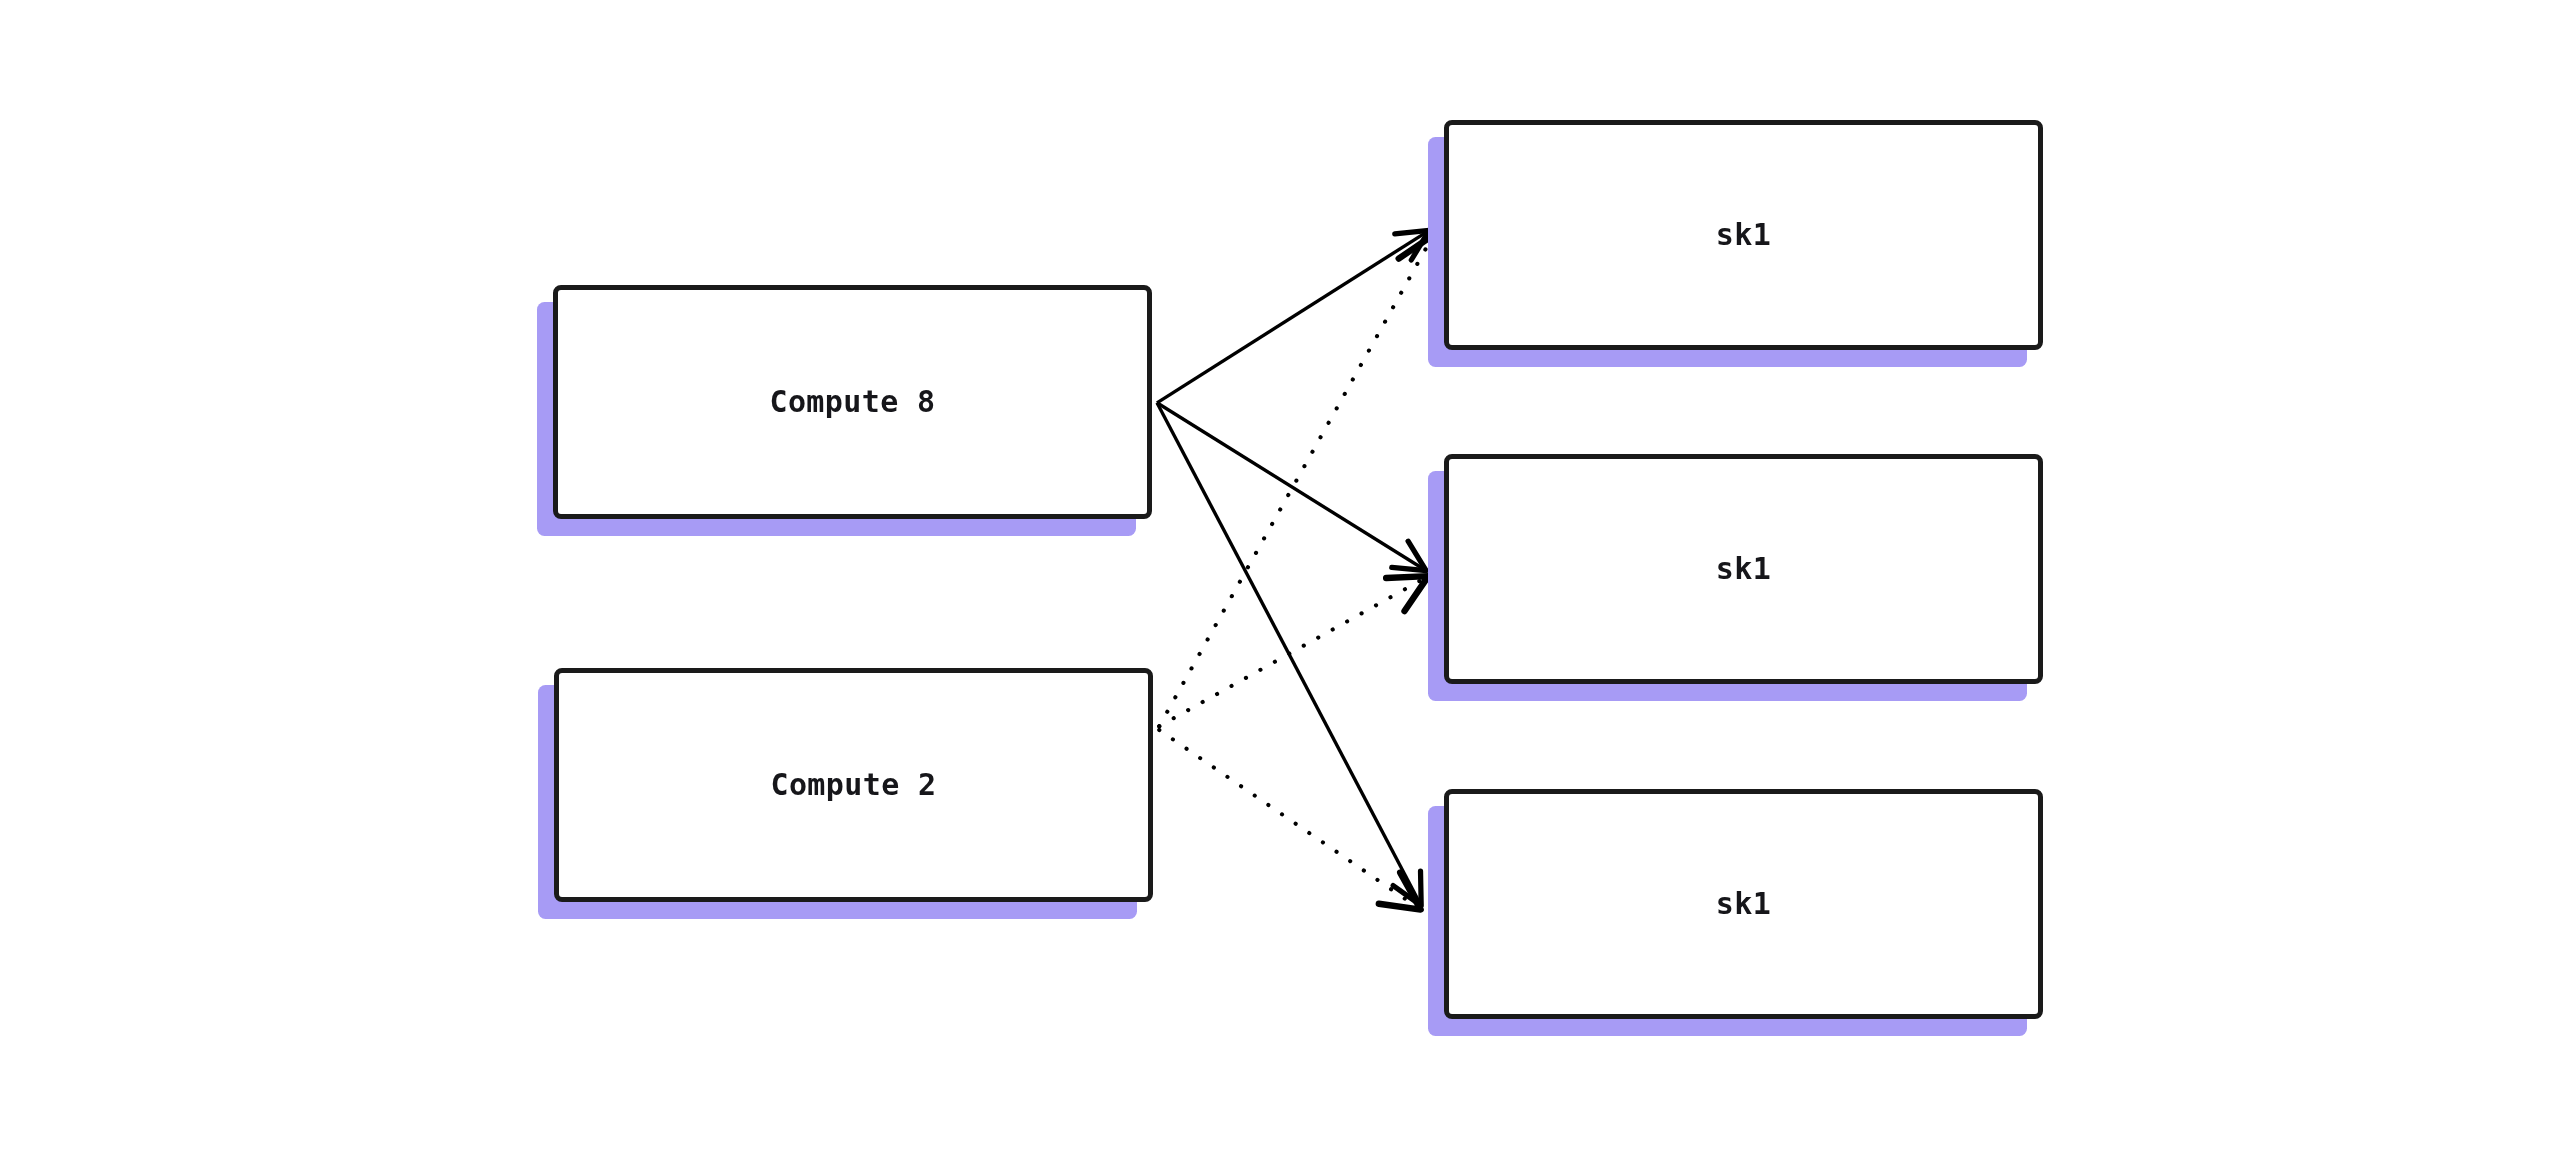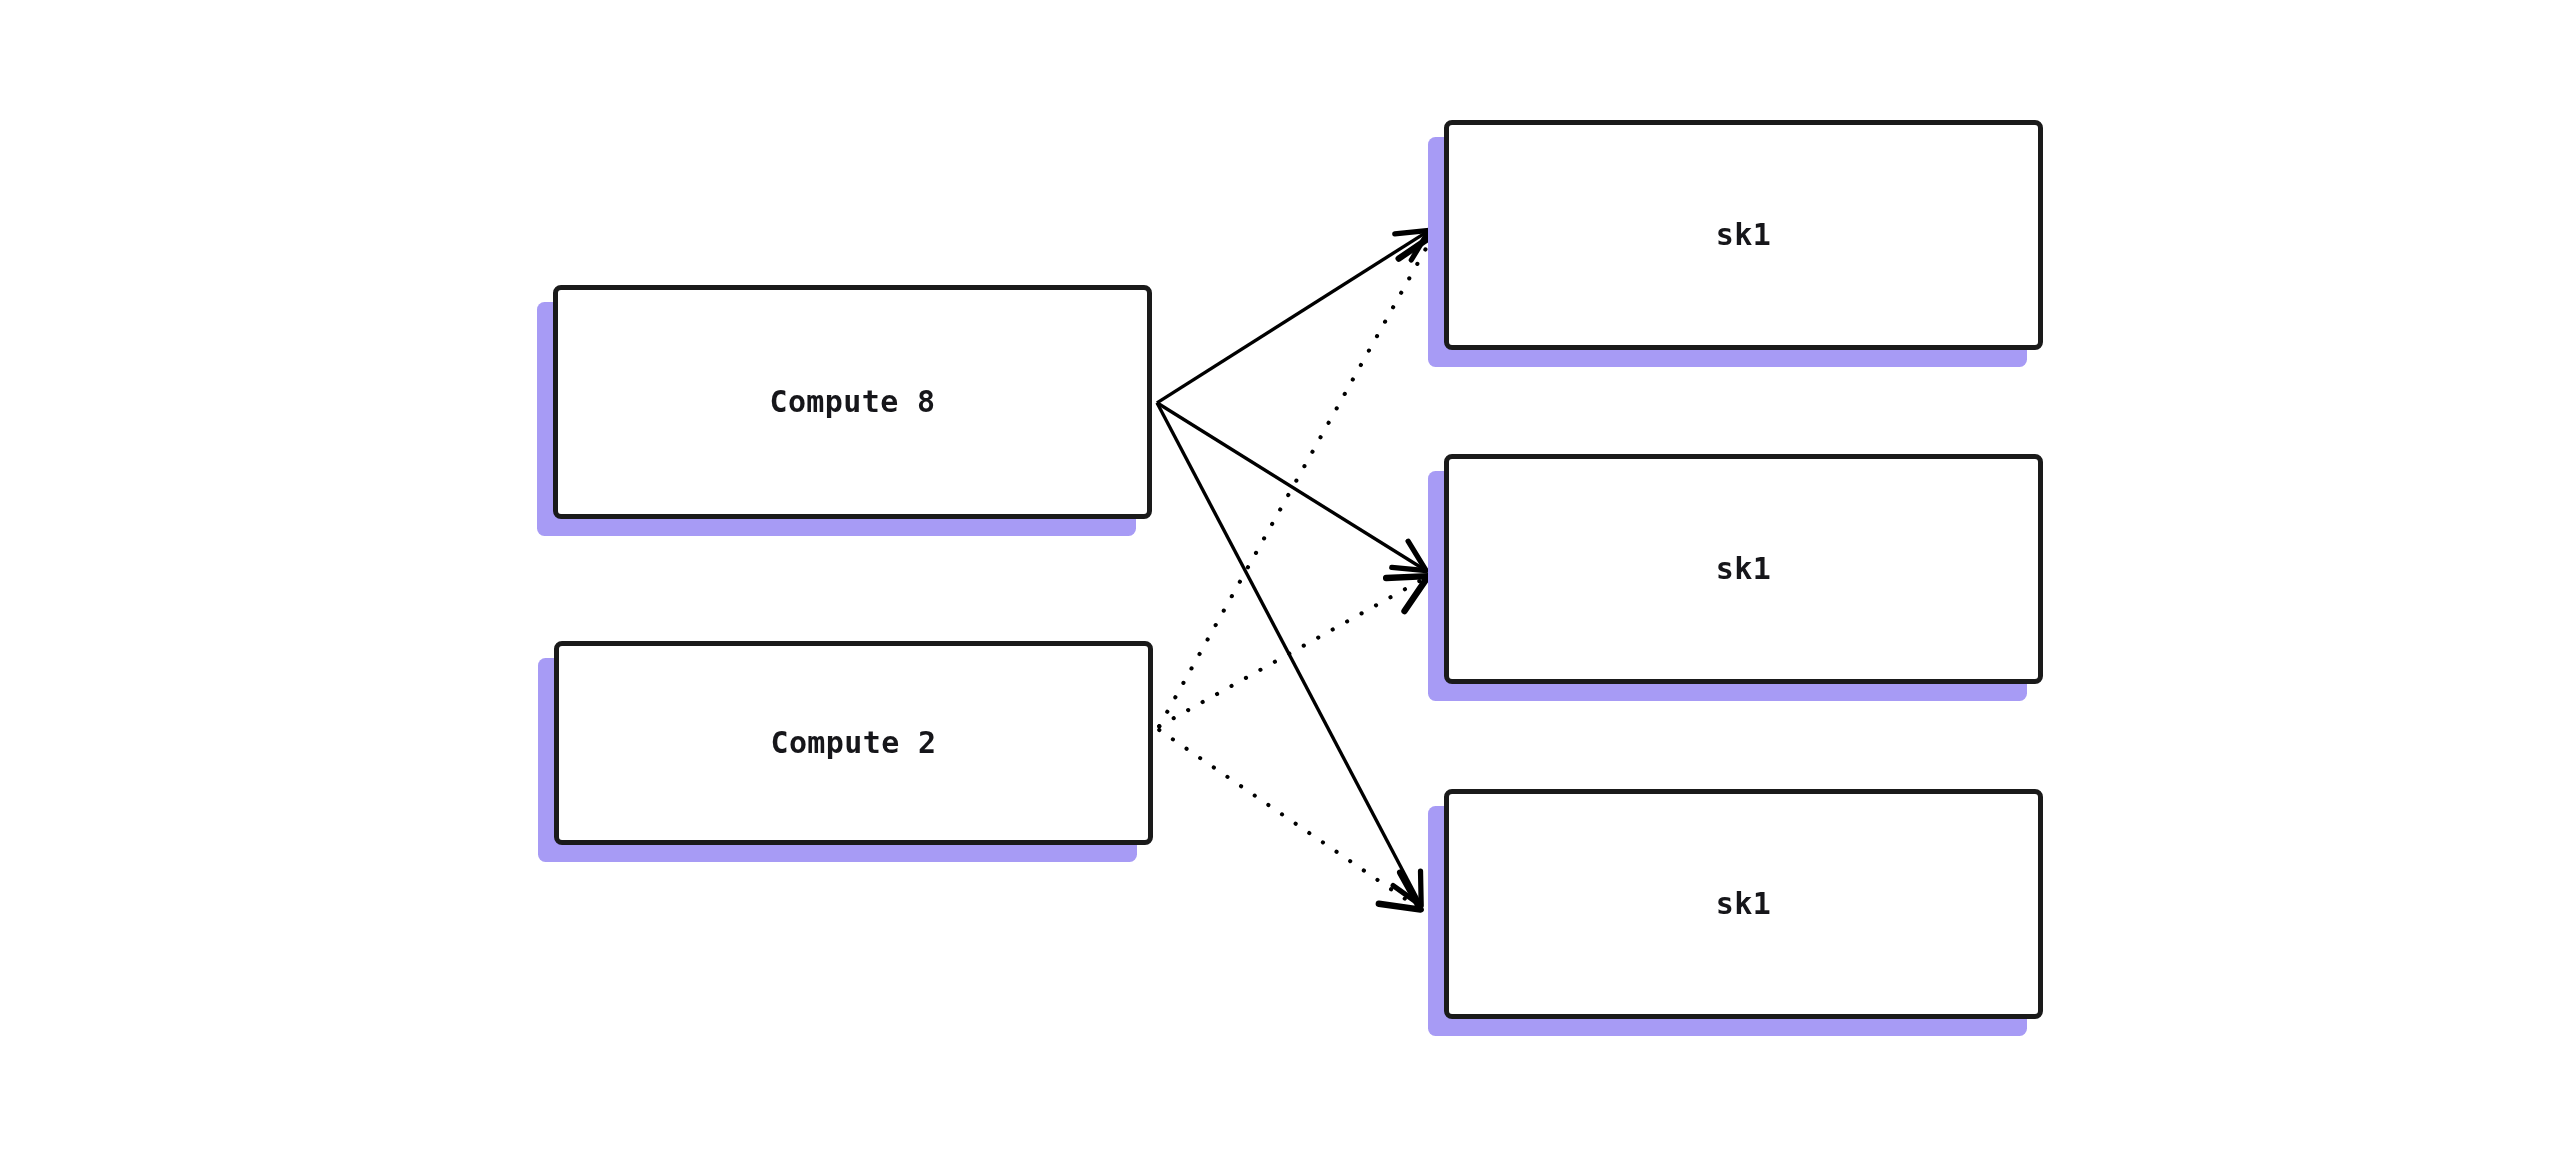--- a/index.html
+++ b/index.html
@@ -98,21 +98,21 @@
     </g>
   </svg>
 
   <div class="node" style="left: 553px; top: 285px; width: 599px; height: 234px;">
     <div class="node-shadow" style="background: rgb(167, 155, 245); left: -16.5px; top: 16.5px;"></div>
     <div class="node-body" style="border-color: rgb(26, 26, 26); background: rgb(255, 255, 255);">
       <span class="node-label compute">Compute 8</span>
     </div>
   </div>
 
-  <div class="node" style="left: 554px; top: 641px; width: 599px; height: 204px;">
+  <div class="node" style="left: 554px; top: 668px; width: 599px; height: 234px;">
     <div class="node-shadow" style="background: rgb(167, 155, 245); left: -16.5px; top: 16.5px;"></div>
     <div class="node-body" style="border-color: rgb(26, 26, 26); background: rgb(255, 255, 255);">
       <span class="node-label compute">Compute 2</span>
     </div>
   </div>
 
   <div class="node" style="left: 1444px; top: 120px; width: 599px; height: 230px;">
     <div class="node-shadow" style="background: rgb(167, 155, 245); left: -16.5px; top: 16.5px;"></div>
     <div class="node-body" style="border-color: rgb(26, 26, 26); background: rgb(255, 255, 255);">
       <span class="node-label sk">sk1</span>

